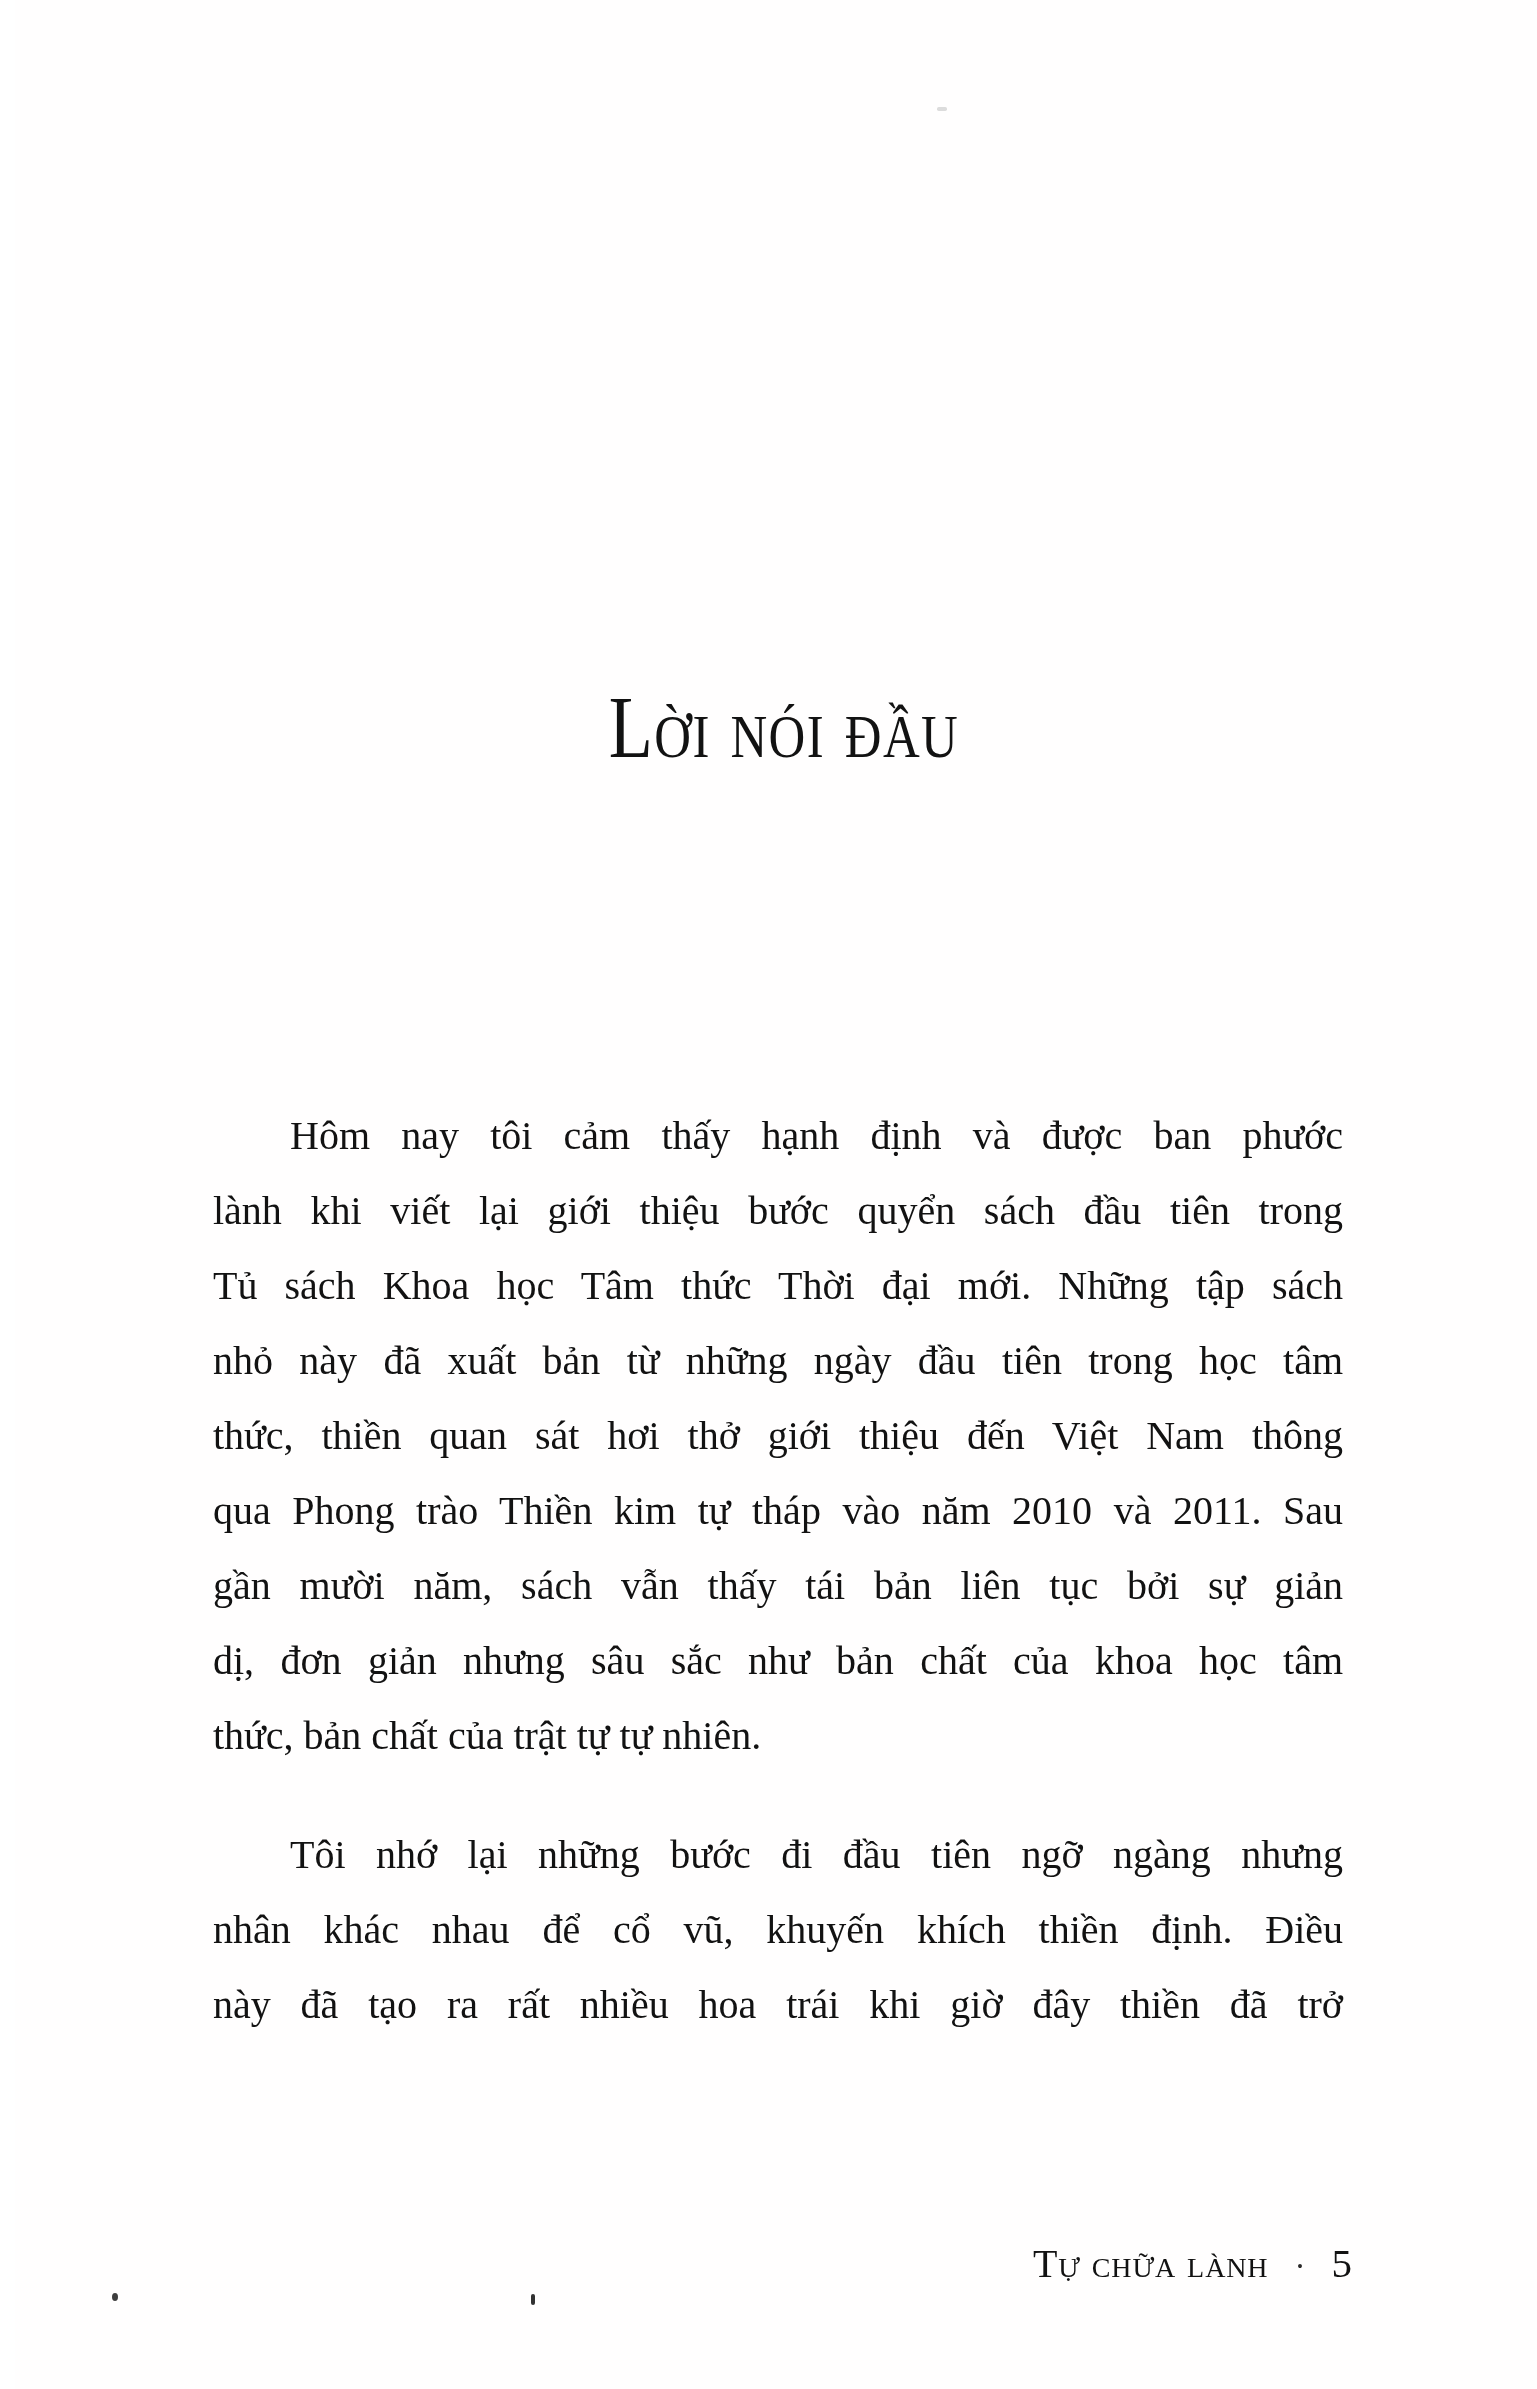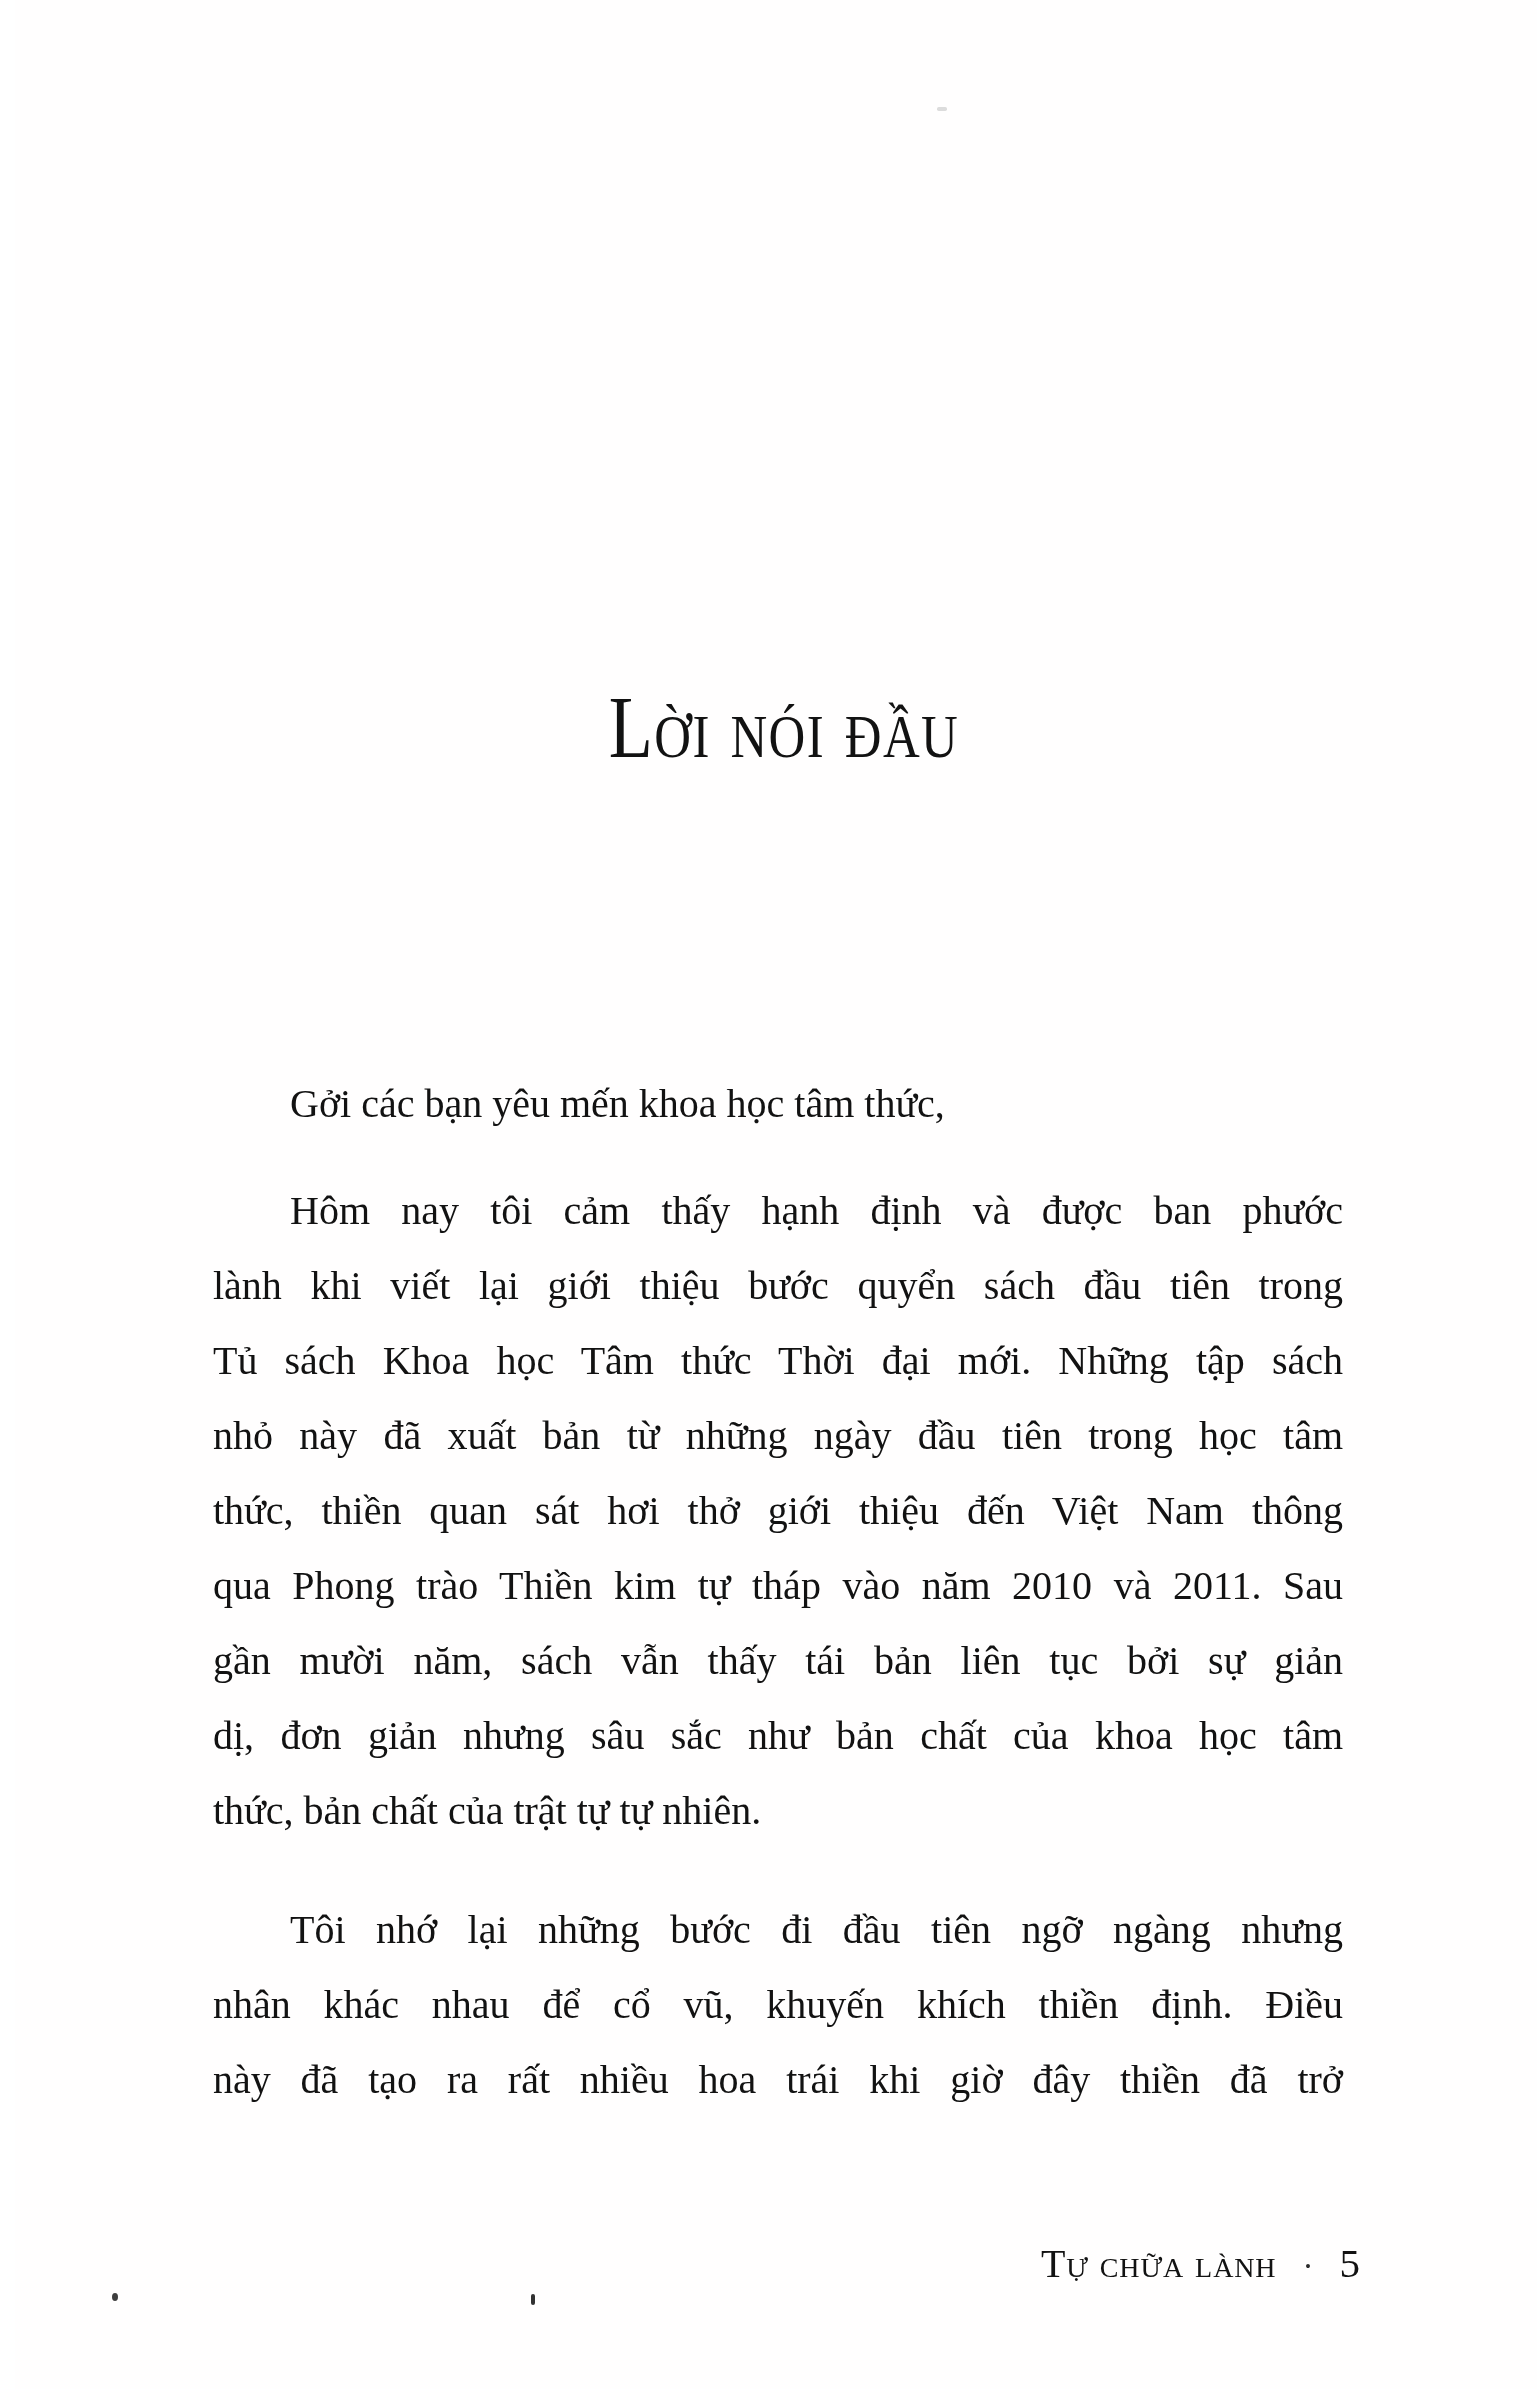--- a/index.html
+++ b/index.html
@@ -53,21 +53,21 @@
     line-height: 75px;
     text-indent: 77px;
   }
   .para-1 { margin-top: 32px; }
   .para-2 { margin-top: 44px; }
 
   
   .footer {
     position: absolute;
     top: 2240px;
-    left: 206px;
+    left: 198px;
     width: 1139px;
     text-align: right;
     line-height: 46px;
     white-space: nowrap;
   }
   .footer .book {
     font-size: 40px;
     font-variant: small-caps;
     letter-spacing: 0.9px;
   }
@@ -99,21 +99,20 @@
 <body>
 
 <div class="page">
 
   <div class="mark-top"></div>
 
   <h1 class="chapter-title">Lời nói đầu</h1>
 
   <div class="textblock">
 
-    <div class="salutation">Gởi các bạn yêu mến khoa học tâm thức,</div>
 
     <div class="para para-1">
         <div class="line indent">Hôm nay tôi cảm thấy hạnh định và được ban phước</div>
         <div class="line">lành khi viết lại giới thiệu bước quyển sách đầu tiên trong</div>
         <div class="line">Tủ sách Khoa học Tâm thức Thời đại mới. Những tập sách</div>
         <div class="line">nhỏ này đã xuất bản từ những ngày đầu tiên trong học tâm</div>
         <div class="line">thức, thiền quan sát hơi thở giới thiệu đến Việt Nam thông</div>
         <div class="line">qua Phong trào Thiền kim tự tháp vào năm 2010 và 2011. Sau</div>
         <div class="line">gần mười năm, sách vẫn thấy tái bản liên tục bởi sự giản</div>
         <div class="line">dị, đơn giản nhưng sâu sắc như bản chất của khoa học tâm</div>

